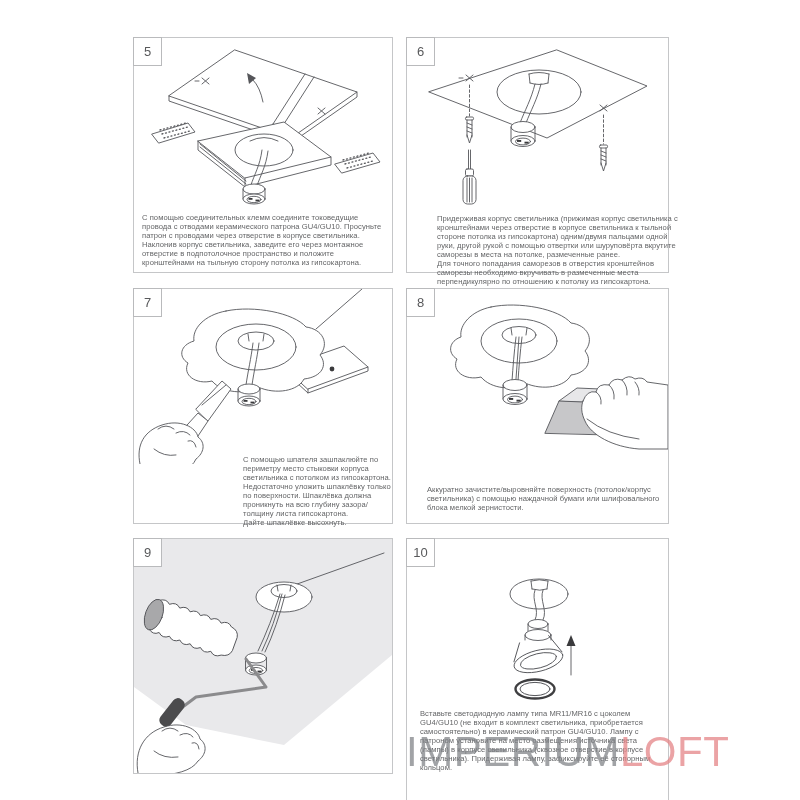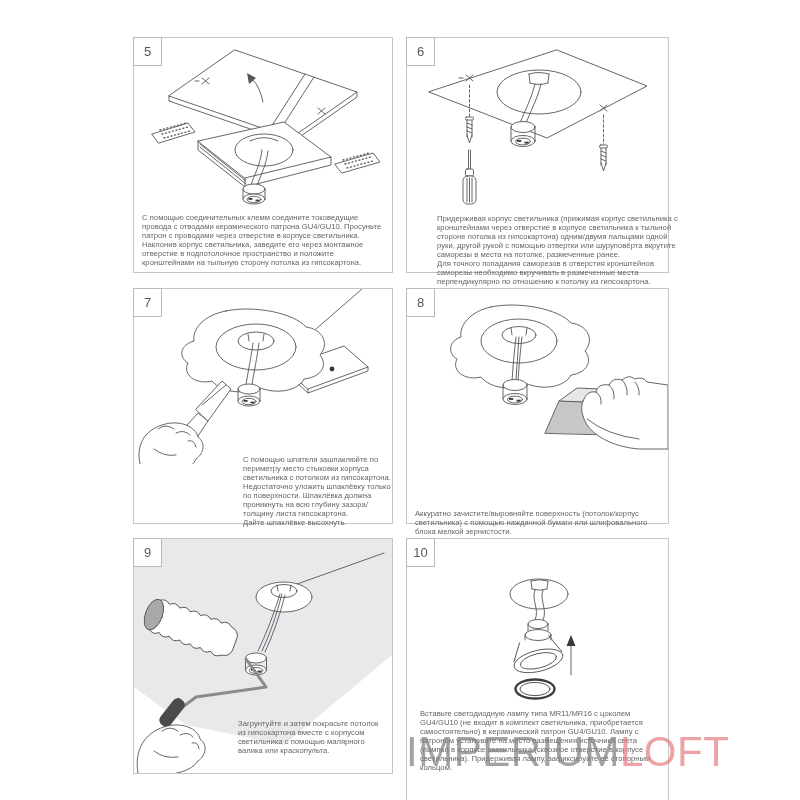--- a/index.html
+++ b/index.html
@@ -25,21 +25,21 @@
   #p5 {left:133px;top:37px;width:260px;height:236px;}
   #p6 {left:406px;top:37px;width:263px;height:236px;}
   #p7 {left:133px;top:288px;width:260px;height:236px;}
   #p8 {left:406px;top:288px;width:263px;height:236px;}
   #p9 {left:133px;top:538px;width:260px;height:236px;}
   #p10{left:406px;top:538px;width:263px;height:265px;}
 
   #p5 .steptext {left:8px;top:176px;width:246px;}
   #p6 .steptext {left:30px;top:161px;width:242px;margin-top:16px;}
   #p7 .steptext {left:109px;top:167px;width:150px;}
-  #p8 .steptext {left:8px;top:197px;width:240px;margin-top:24px;}
+  #p8 .steptext {left:20px;top:197px;width:240px;}
   #p9 .steptext {left:104px;top:181px;width:150px;}
   #p10 .steptext{left:13px;top:171px;width:246px;}
 
   .watermark{
     position:absolute;left:406px;top:731px;z-index:5;
     font-size:42px;font-weight:normal;letter-spacing:0.5px;line-height:1;
     user-select:none;
   }
   .wm-gray{color:rgba(125,128,132,0.72);}
   .wm-accent{color:rgba(228,132,135,0.75);}
@@ -232,21 +232,20 @@
       <path d="M112,120 L132,148 L62,158 L46,170" stroke="#8b8b8d" stroke-width="3"></path>
 
       <g transform="rotate(38 38 176)">
         <rect x="30" y="158" width="13" height="32" rx="5.5" fill="#4b4b4d" stroke="none"></rect>
       </g>
 
       <path class="fw" d="M4,234 C0,212 10,194 30,188 C48,182 64,190 66,200 C74,206 72,216 64,222 C58,232 40,236 24,236 L4,236 Z"></path>
       <path d="M28,192 q8,-6 16,0 M46,196 q8,-4 13,2 M58,204 q6,-2 7,6 M20,212 q10,8 24,6"></path>
     </g>
   </svg>
-  <div class="steptext">Загрунтуйте и затем покрасьте потолок из гипсокартона вместе с корпусом светильника с помощью малярного валика или краскопульта.</div>
 </div>
 
 <div class="panel" id="p10">
   <div class="numbox">
       <span>10</span>
     </div>
   <svg class="illus" width="261" height="168" viewBox="0 0 261 168">
     <g class="ln">
 
       <ellipse class="fw" cx="132" cy="55" rx="29" ry="15"></ellipse>

